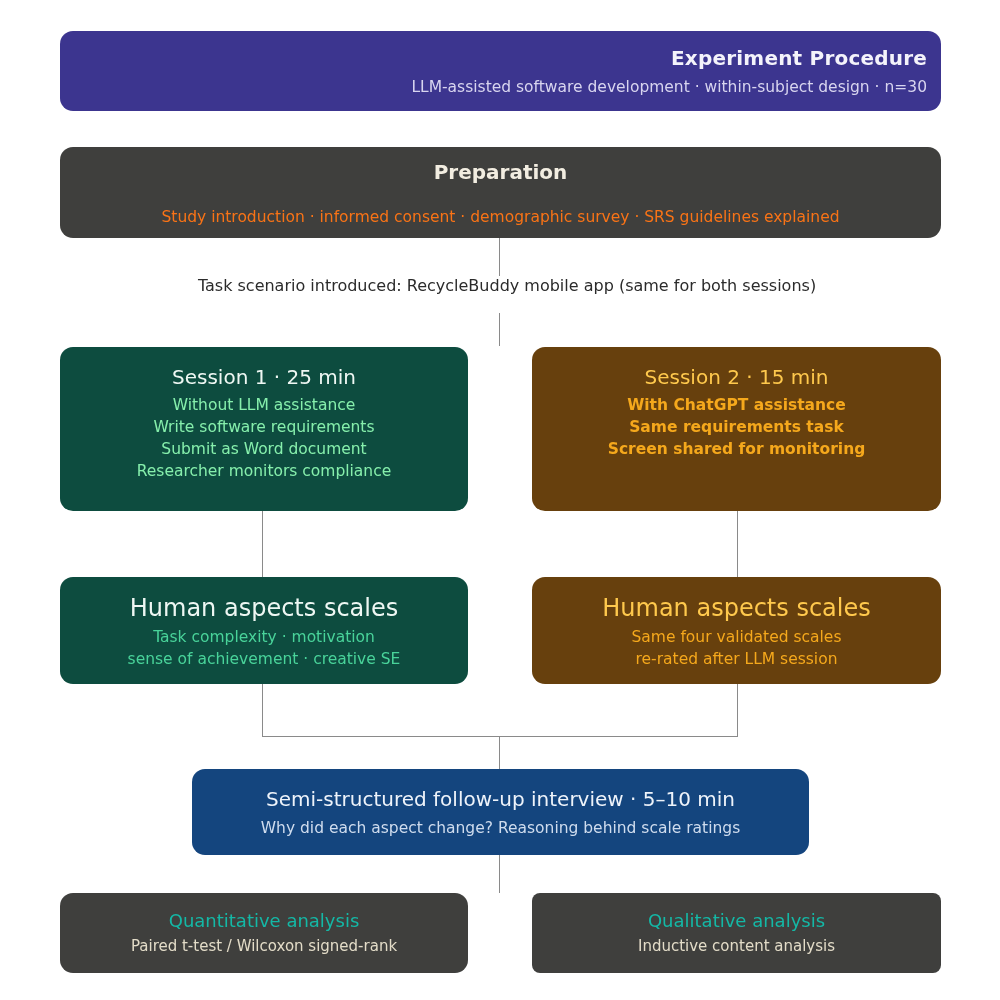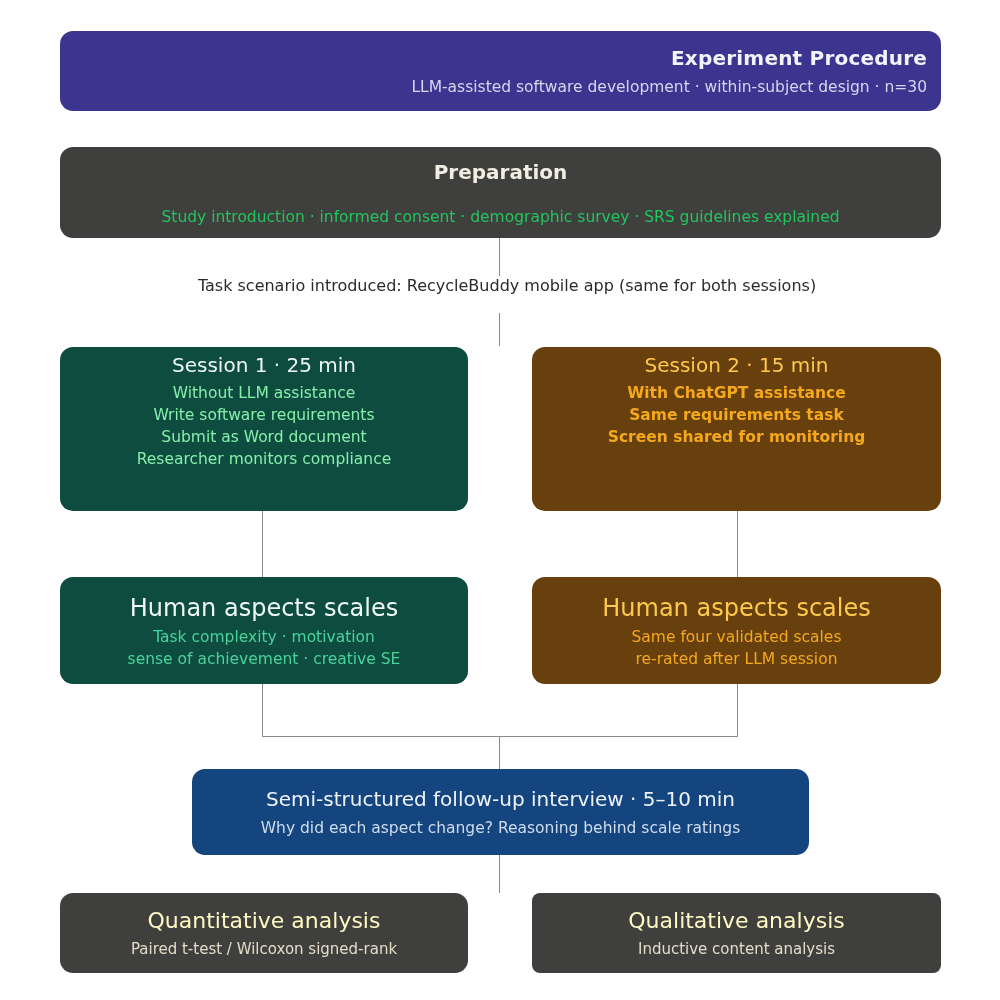--- a/index.html
+++ b/index.html
@@ -73,41 +73,41 @@
     width: 881px;
     height: 91px;
     background: #3f3f3d;
   }
   #node-prep .title {
     font-size: 20px;
     font-weight: bold;
     color: #f2ede1;
   }
   #node-prep .sub {
-    color: #22c55e;
+    color: #f97316;
     margin-top: 19px;
   }
 
   
   #scenario-caption {
     position: absolute;
     left: 7px;
     top: 276px;
     width: 1000px;
     text-align: center;
     font-size: 16px;
     color: #2b2b2b;
   }
 
   
   .session-box {
     top: 347px;
     height: 164px;
     justify-content: flex-start;
-    padding-top: 4px;
+    padding-top: 16px;
   }
   .session-box .title {
     font-size: 20px;
     margin-bottom: 2px;
   }
   #node-session1 {
     left: 60px;
     width: 408px;
     background: #0d4c3f;
   }
@@ -164,22 +164,22 @@
     margin-top: 3px;
   }
 
   
   .analysis-box {
     top: 893px;
     height: 80px;
     background: #3f3f3d;
   }
   .analysis-box .title {
-    font-size: 22px;
-    color: #fef9c3;
+    font-size: 18px;
+    color: #14b8a6;
   }
   .analysis-box .sub {
     color: #e3dcc8;
     margin-top: 2px;
   }
   #node-quant { left: 60px;  width: 408px; }
   #node-qual  { left: 532px; width: 409px; border-radius: 8px; }
 
   
   .conn {

